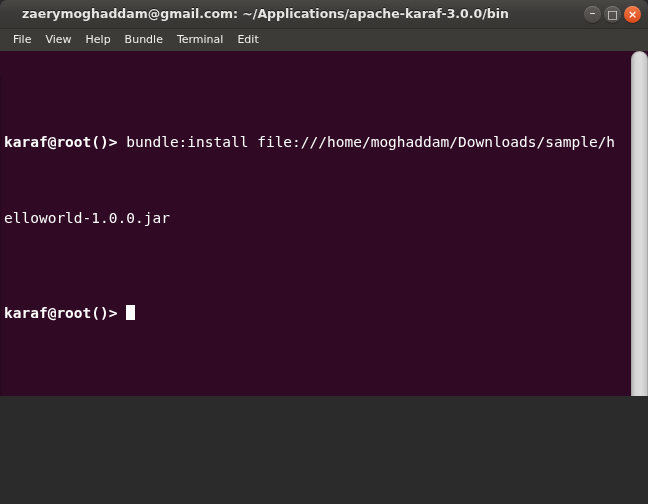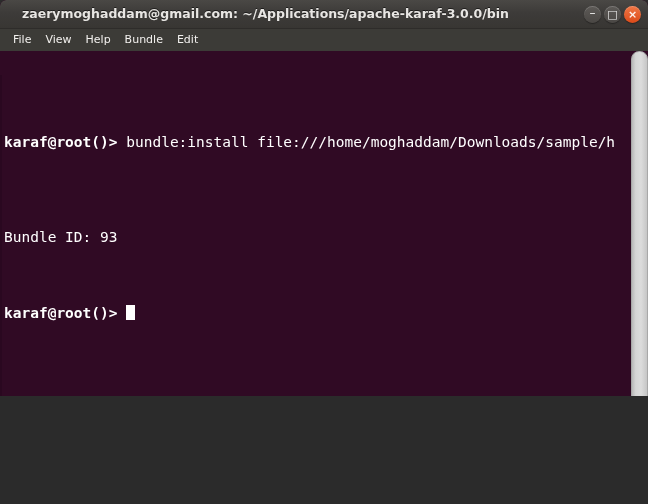--- a/index.html
+++ b/index.html
@@ -191,30 +191,31 @@
         <span class="glyph">×</span>
       </div>
     </div>
   </div>
 
   <div id="menubar">
     <div class="menu-item">File</div>
     <div class="menu-item">View</div>
     <div class="menu-item">Help</div>
     <div class="menu-item">Bundle</div>
+    <div class="menu-item">Terminal</div>
     <div class="menu-item">Edit</div>
   </div>
 
   <div id="terminal">
     <div id="term-text">
 
       <div class="line"><span class="host">karaf@root()&gt;</span><span class="rest"> bundle:install file:///home/moghaddam/Downloads/sample/h</span></div>
 
-
-      <div class="line"><span class="rest">Bundle ID: 93</span></div>
+      <div class="line"><span class="rest">elloworld-1.0.0.jar</span></div>
+
 
       <div class="line"><span class="host">karaf@root()&gt;</span><span class="rest"> </span><span class="cursor"></span></div>
 
     </div>
   </div>
 
   <div id="scrollbar">
     <div id="scroll-trough">
       <div id="scroll-thumb"></div>
     </div>

